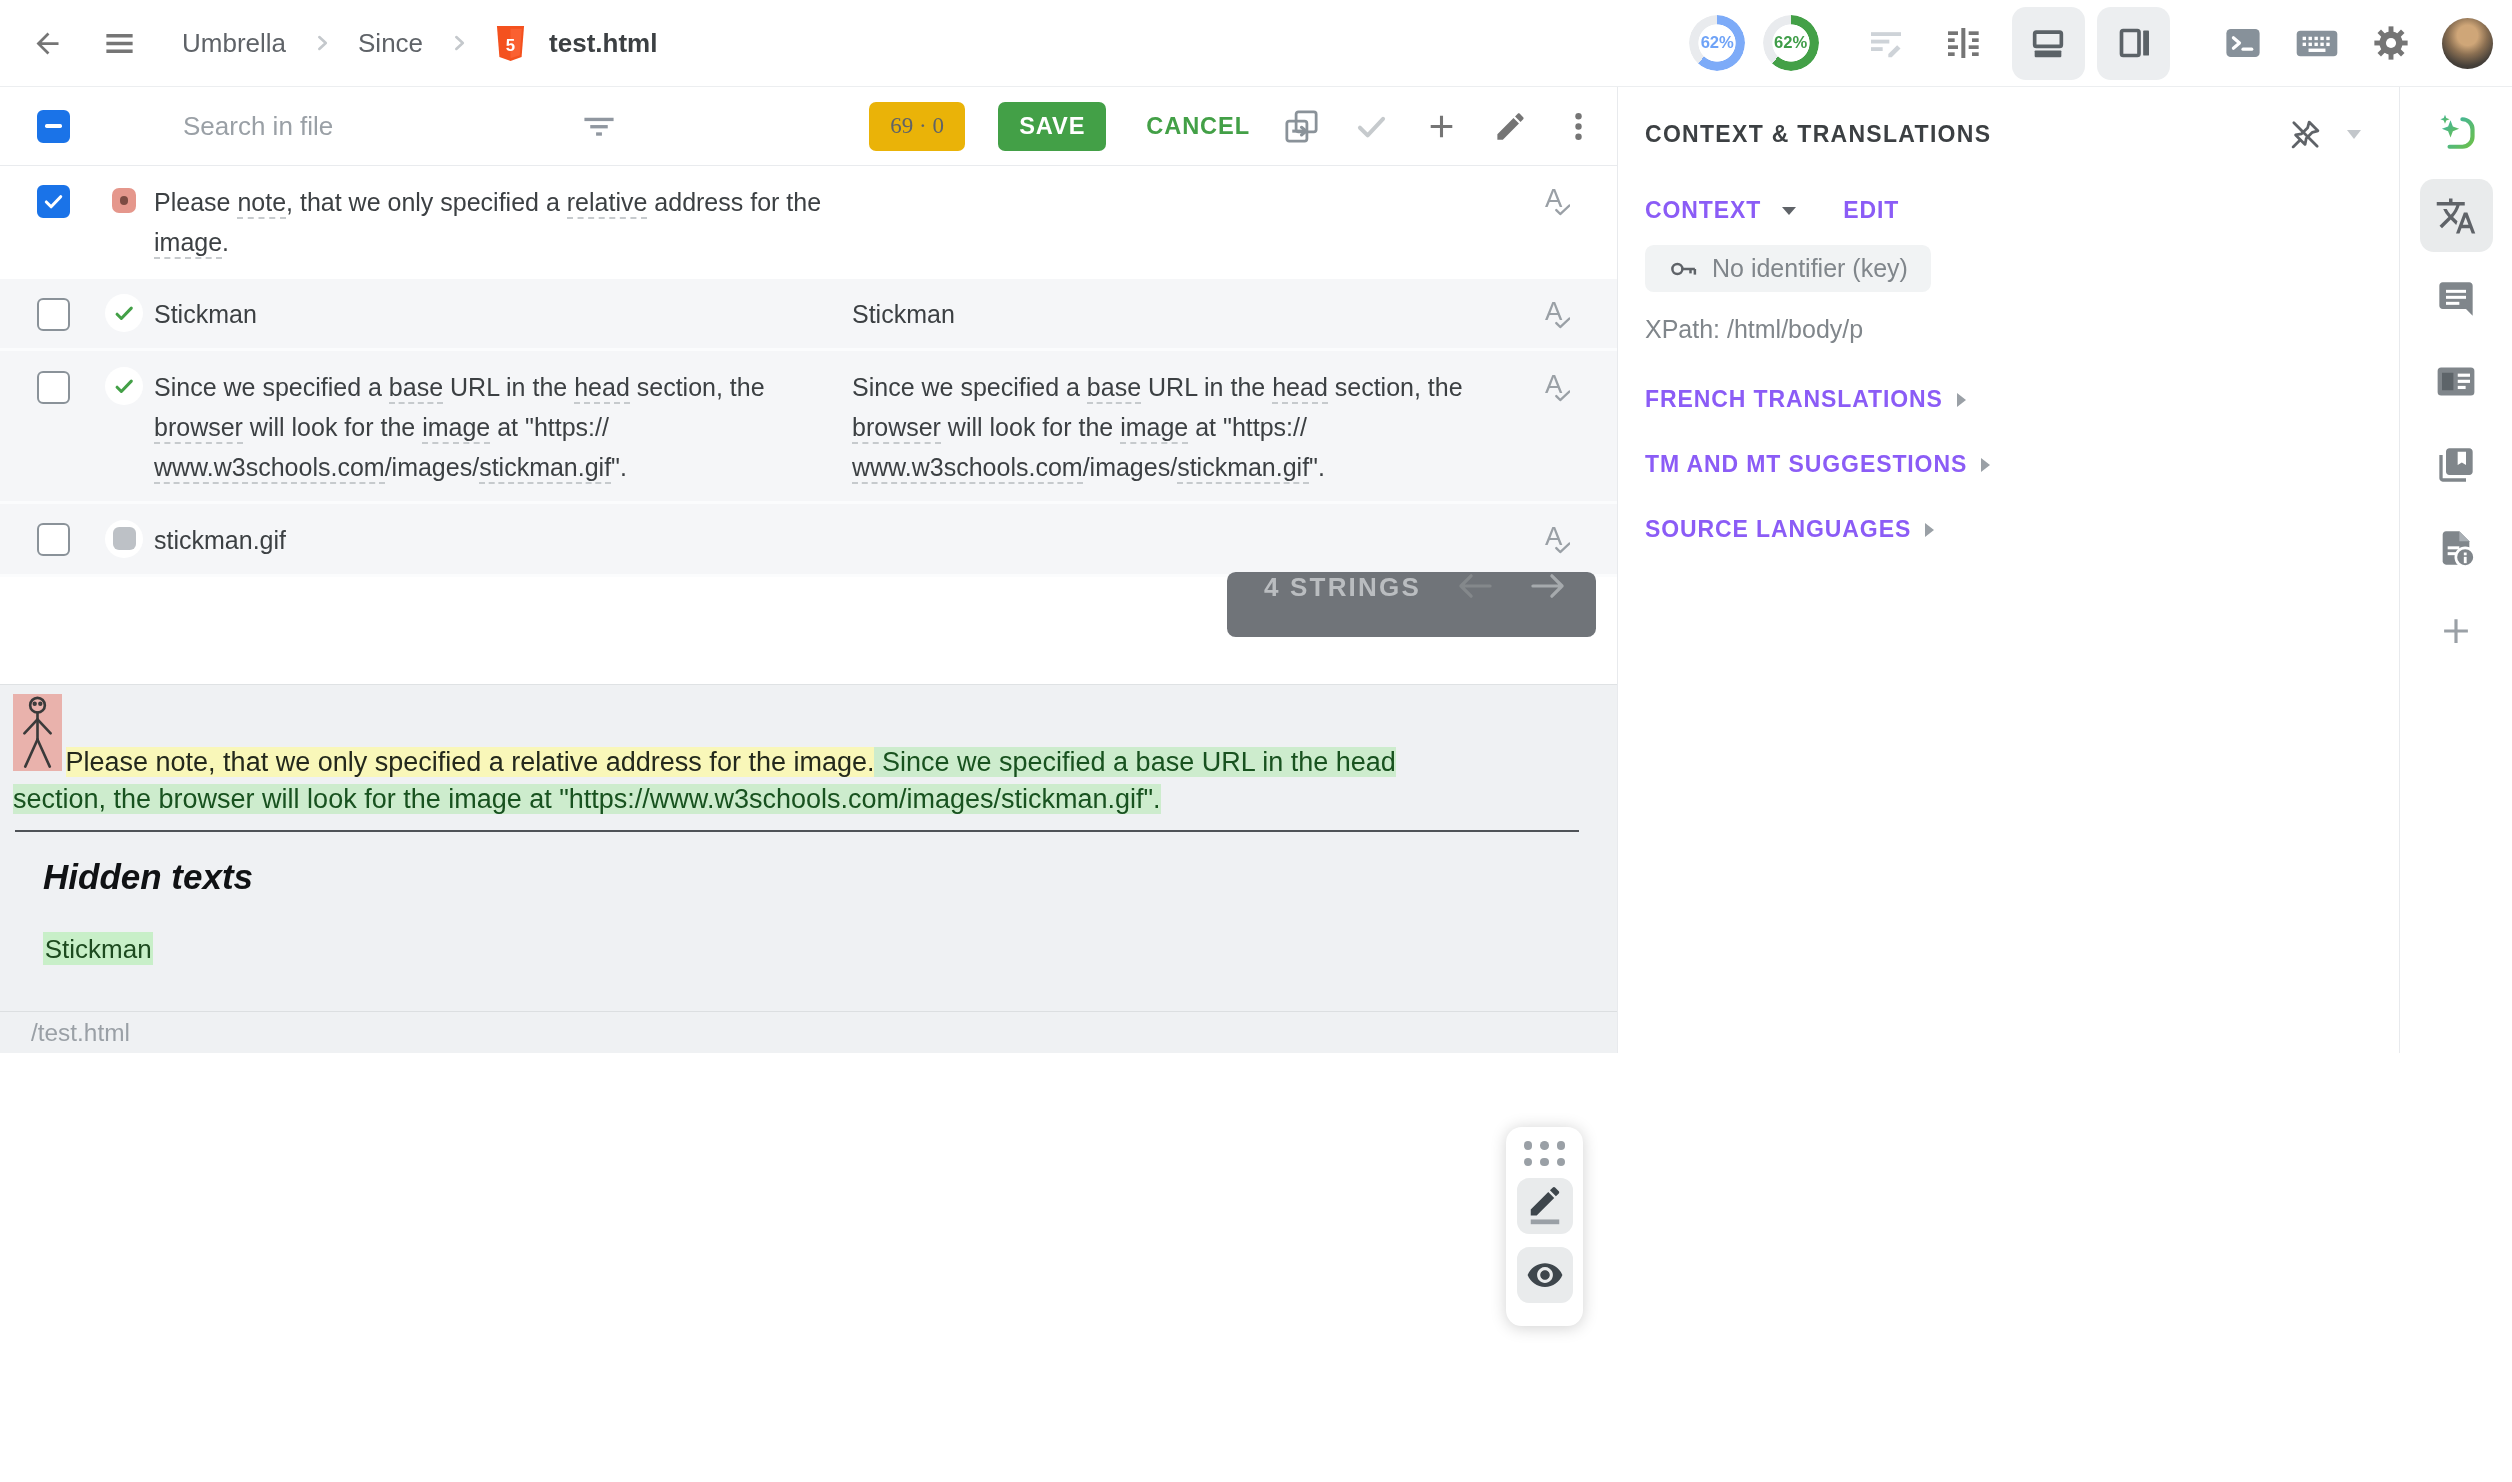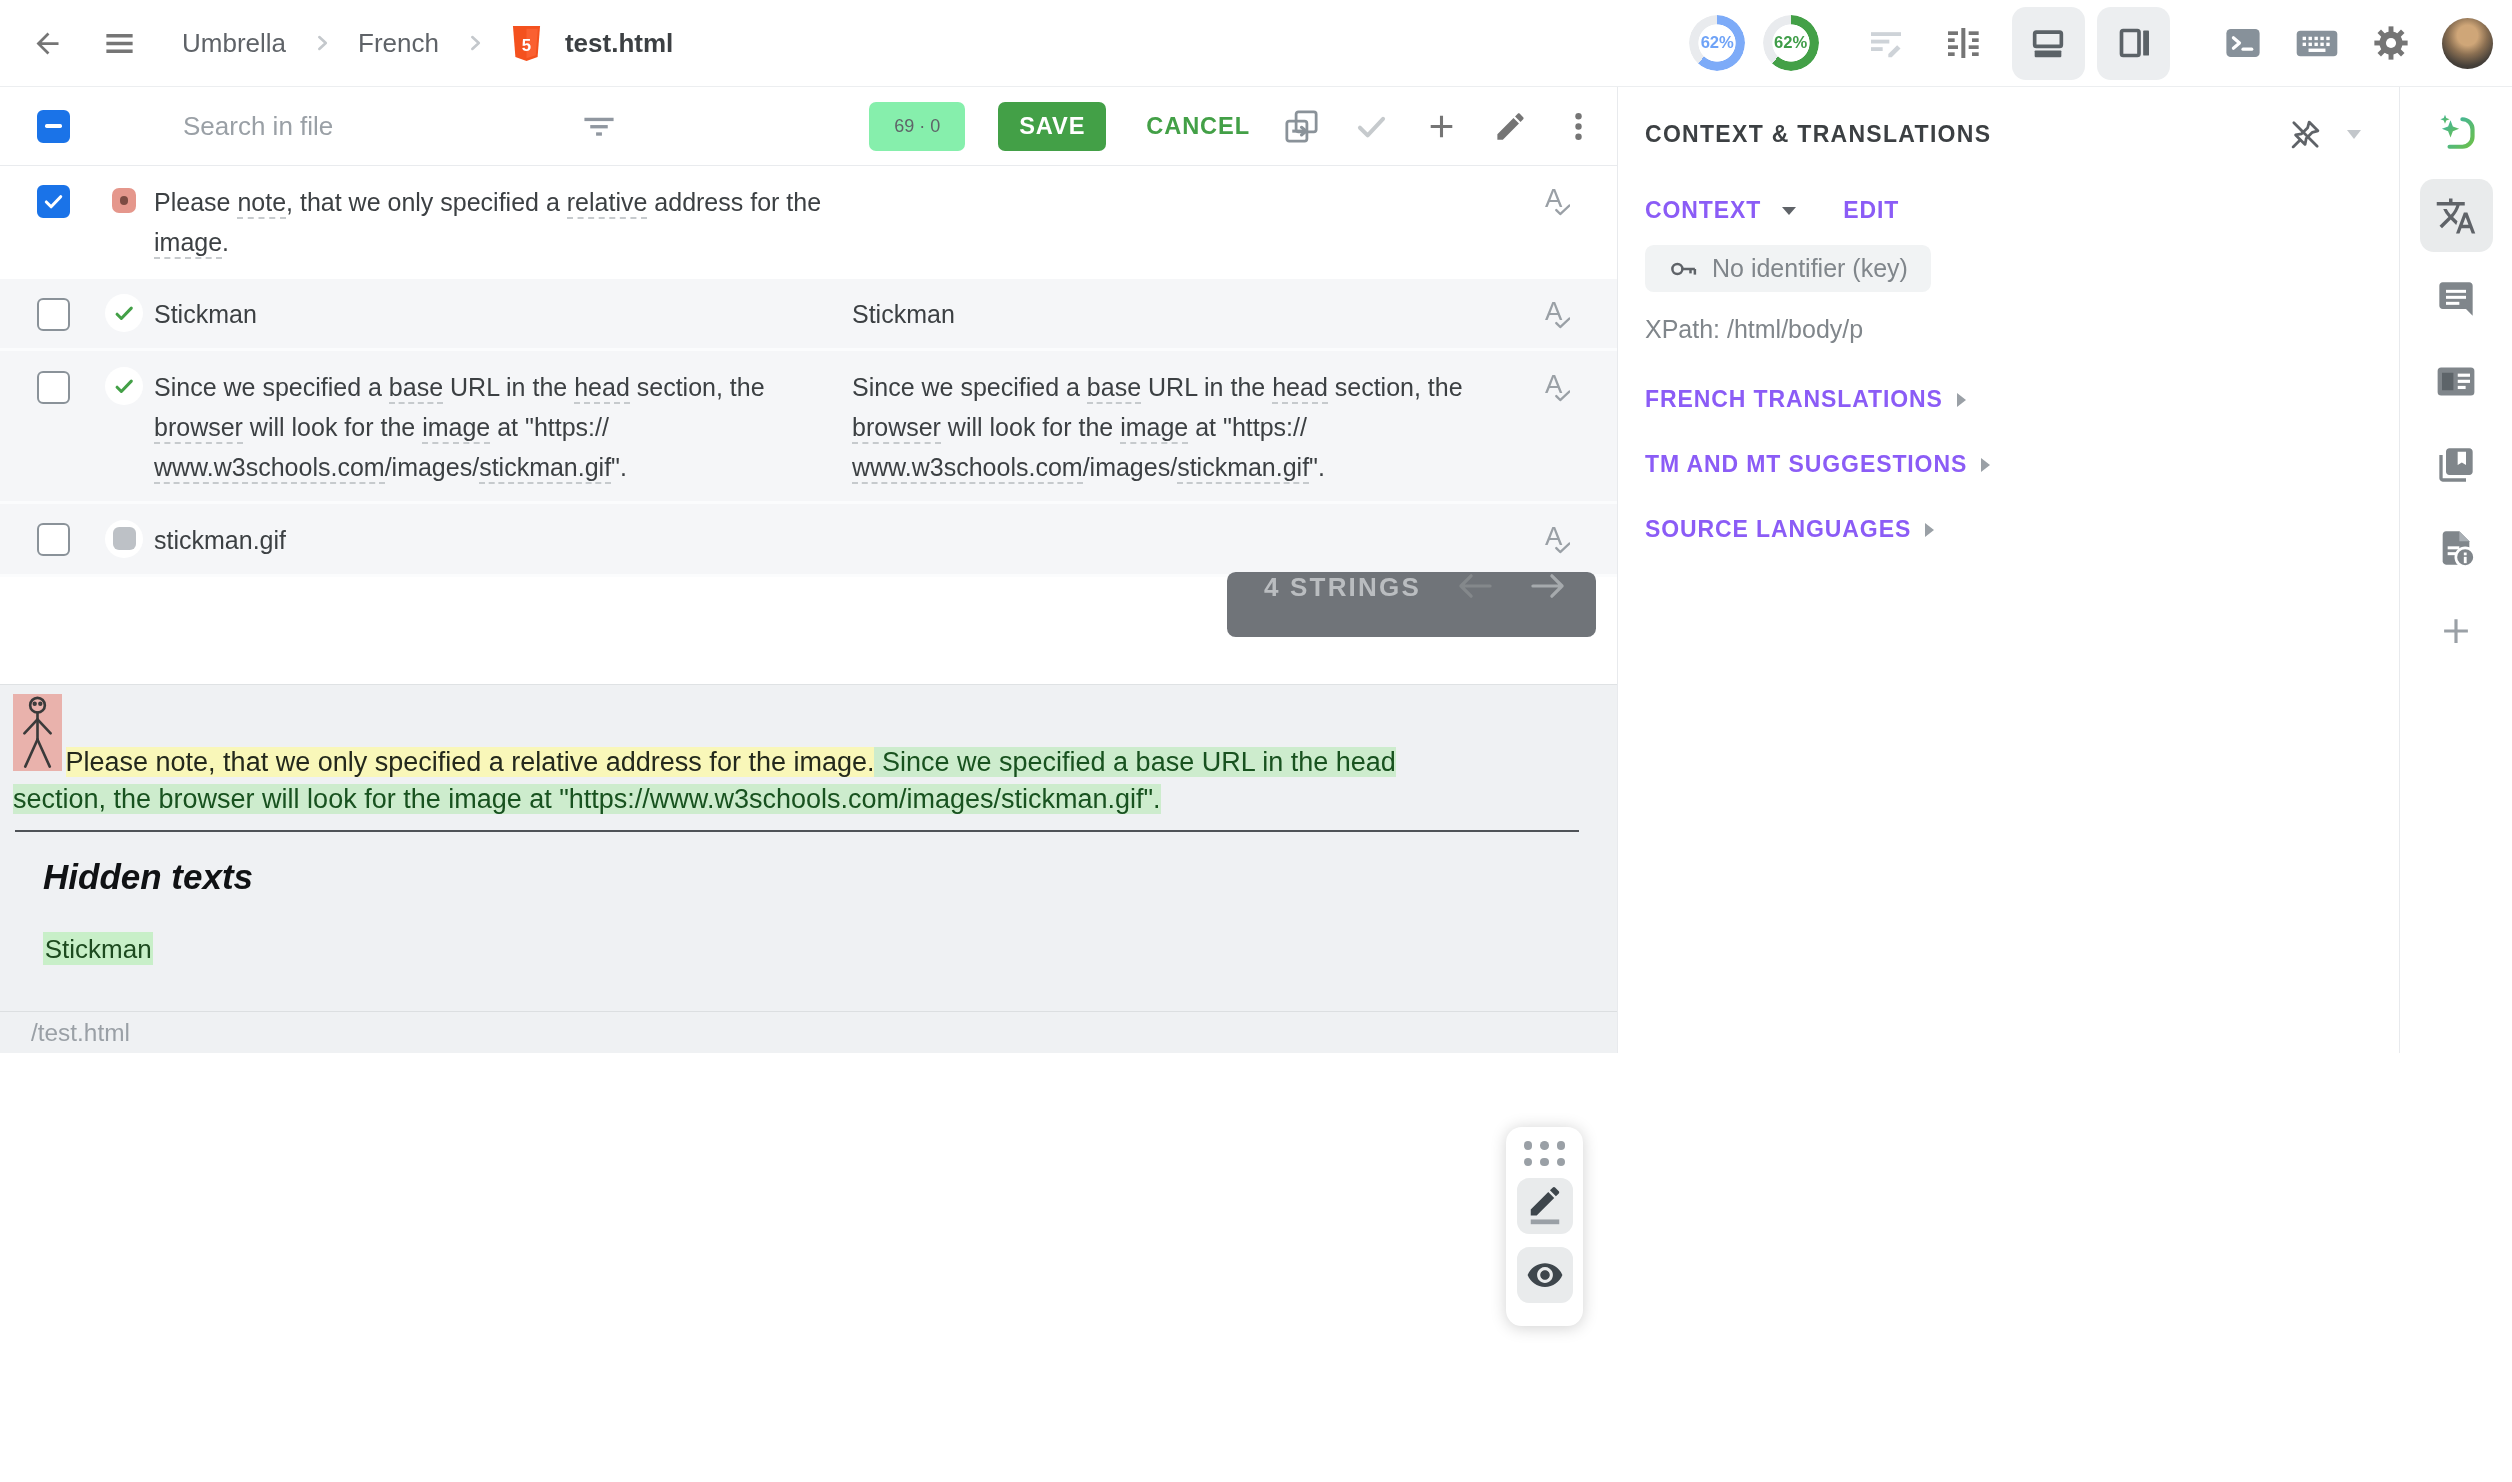--- a/index.html
+++ b/index.html
@@ -30,22 +30,22 @@
   .toolbar { height:79px; flex:none; display:flex; align-items:center; border-bottom:1.7px solid #e9ebee; padding-right:21px; }
   .cb { width:33px; height:33px; border-radius:6.1px; border:2.2px solid #8a9299; background:#fff;
         display:inline-flex; align-items:center; justify-content:center; flex:none; }
   .cb.checked, .cb.ind { background:#1a73e8; border-color:#1a73e8; }
   .cb .minus { width:17.4px; height:3.5px; border-radius:1.7px; background:#fff; }
   .search-input { border:none; outline:none; background:transparent; font-family:"Liberation Sans",sans-serif;
         font-size:26px; color:#3c4043; width:366px; margin-left:113px; }
   .search-input::placeholder { color:#9aa0a6; }
   .toolbar .filter { margin-left:30px; }
   .tb-right { margin-left:auto; display:flex; align-items:center; gap:33px; }
-  .counter { height:49px; min-width:96px; padding:0 19px; border-radius:7px; background:#86efac; color:#5f6368;
-        font-size:18px; display:flex; align-items:center; justify-content:center; }
+  .counter { height:49px; min-width:96px; padding:0 19px; border-radius:7px; background:#eab308; color:#5f6368;
+        font-size:23px; display:flex; align-items:center; justify-content:center;font-family:Liberation Serif, serif; }
   .save-btn { height:49px; padding:0 21px; border:none; border-radius:7px; background:#43a047; color:#fff;
         font-family:"Liberation Sans",sans-serif; font-size:23.6px; font-weight:bold; letter-spacing:0.9px; cursor:pointer; }
   .cancel-btn { border:none; background:none; color:#43a047; font-family:"Liberation Sans",sans-serif;
         font-size:23.6px; font-weight:bold; letter-spacing:0.9px; cursor:pointer; margin-left:7px; }
 
   .thead { height:59px; flex:none; background:#f6f7f8; border-bottom:1.7px solid #e9ebed;
         display:flex; align-items:center; padding-left:107px; font-size:21px; letter-spacing:1.6px;
         color:#878e96; font-weight:bold; }
   .th1 { width:743px; }
 
@@ -137,21 +137,21 @@
           <rect x="3" y="16.1" width="18" height="2.4"></rect>
         </svg>
     </span>
     <nav class="crumbs">
       <span>Umbrella</span>
       <span class="icon-btn">
         <svg width="26" height="26" viewBox="0 0 24 24">
             <path d="M9.5 6.5l6 5.5-6 5.5" fill="none" stroke="#c4c8cc" stroke-width="2.4" stroke-linecap="round" stroke-linejoin="round"></path>
           </svg>
       </span>
-      <span>French</span>
+      <span>Since</span>
       <span class="icon-btn">
         <svg width="26" height="26" viewBox="0 0 24 24">
             <path d="M9.5 6.5l6 5.5-6 5.5" fill="none" stroke="#c4c8cc" stroke-width="2.4" stroke-linecap="round" stroke-linejoin="round"></path>
           </svg>
       </span>
       <span class="icon-btn">
         <svg width="31" height="37" viewBox="0 0 24 27" style="font-size:30px">
           <polygon points="1.5,0 22.5,0 20.6,24 12,27 3.4,24" fill="#f4511e"></polygon>
           <polygon points="12,2 20.8,2 19.2,22.6 12,25" fill="#ff7043" opacity="0.5"></polygon>
           <text x="12" y="19" font-size="13" font-weight="bold" fill="#fff" text-anchor="middle" font-family="Liberation Sans, sans-serif">5</text>

